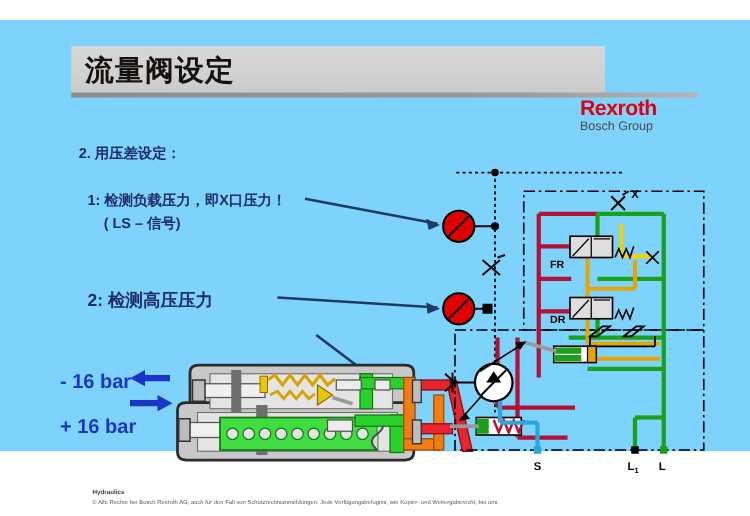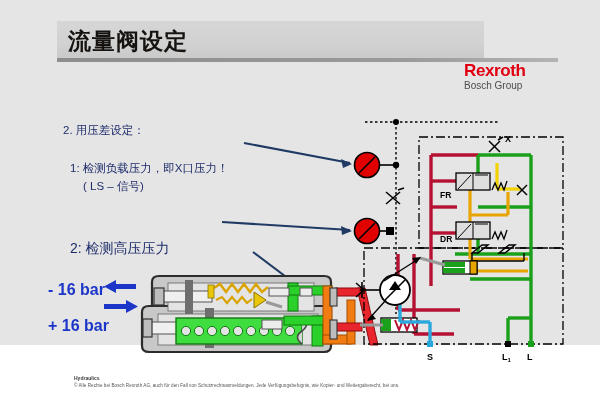--- a/index.html
+++ b/index.html
@@ -1,38 +1,38 @@
 <!DOCTYPE html>
 <html><head>
 <meta charset="utf-8">
 <style>
   html,body{margin:0;padding:0;}
   body{
     width:600px;height:413px;background:#ffffff;
     font-family:"Liberation Sans","DejaVu Sans",sans-serif;
     overflow:hidden;position:relative;
   }
-  .slide{position:absolute;left:0;top:0;width:600px;height:345px;background:#e5e5e5;}
+  .slide{position:absolute;left:0;top:16px;width:600px;height:345px;background:#7dd3fc;}
 
   
   .header{position:absolute;left:57px;top:21px;width:427px;height:39px;
     background:linear-gradient(to bottom,#d6d6d6 0%,#d2d2d2 55%,#c9c9c9 100%);}
   .header-rule{position:absolute;left:57px;top:58px;width:501px;height:4px;
     background:linear-gradient(to right,#8d8d8d 0%,#9a9a9a 70%,#b4b4b4 100%);}
   .title{position:absolute;left:68px;top:24px;width:330px;height:34px;
     font-size:23px;font-weight:700;color:#15120f;letter-spacing:1px;
     line-height:34px;white-space:nowrap;font-family:"DejaVu Sans",sans-serif;}
   .logo{position:absolute;left:464px;top:22px;width:100px;height:33px;margin-top:40px;}
   .logo-main{font-size:17px;font-weight:700;color:#e00012;letter-spacing:-0.4px;
     line-height:18px;font-family:"Liberation Sans",sans-serif;}
   .logo-sub{font-size:10px;font-weight:400;color:#4c4c4c;letter-spacing:0px;
     line-height:12px;font-family:"Liberation Sans",sans-serif;}
 
   
-  .navy{color:#1f2d6b;font-weight:400;margin-top:24px;}
+  .navy{color:#1f2d6b;font-weight:700;}
   .t-heading{position:absolute;left:63px;top:99px;font-size:11.5px;white-space:nowrap;}
   .t-line1{position:absolute;left:70px;top:137px;font-size:11.5px;white-space:nowrap;}
   .t-line1b{position:absolute;left:83px;top:155px;font-size:11.5px;white-space:nowrap;}
   .t-line2{position:absolute;left:70px;top:216px;font-size:14px;white-space:nowrap;text-align:right;}
   .t-line2b{position:absolute;left:118px;top:245px;font-size:10.5px;white-space:nowrap;}
   .t-bar-neg{position:absolute;left:48px;top:281px;font-size:16px;color:#1b35c8;font-weight:700;white-space:nowrap;}
   .t-bar-pos{position:absolute;left:48px;top:301px;font-size:16px;color:#1b35c8;font-weight:700;white-space:nowrap;margin-top:16px;}
 
   
   .foot-title{position:absolute;left:74px;top:375px;font-size:5px;font-weight:700;color:#3d3d3d;white-space:nowrap;}

